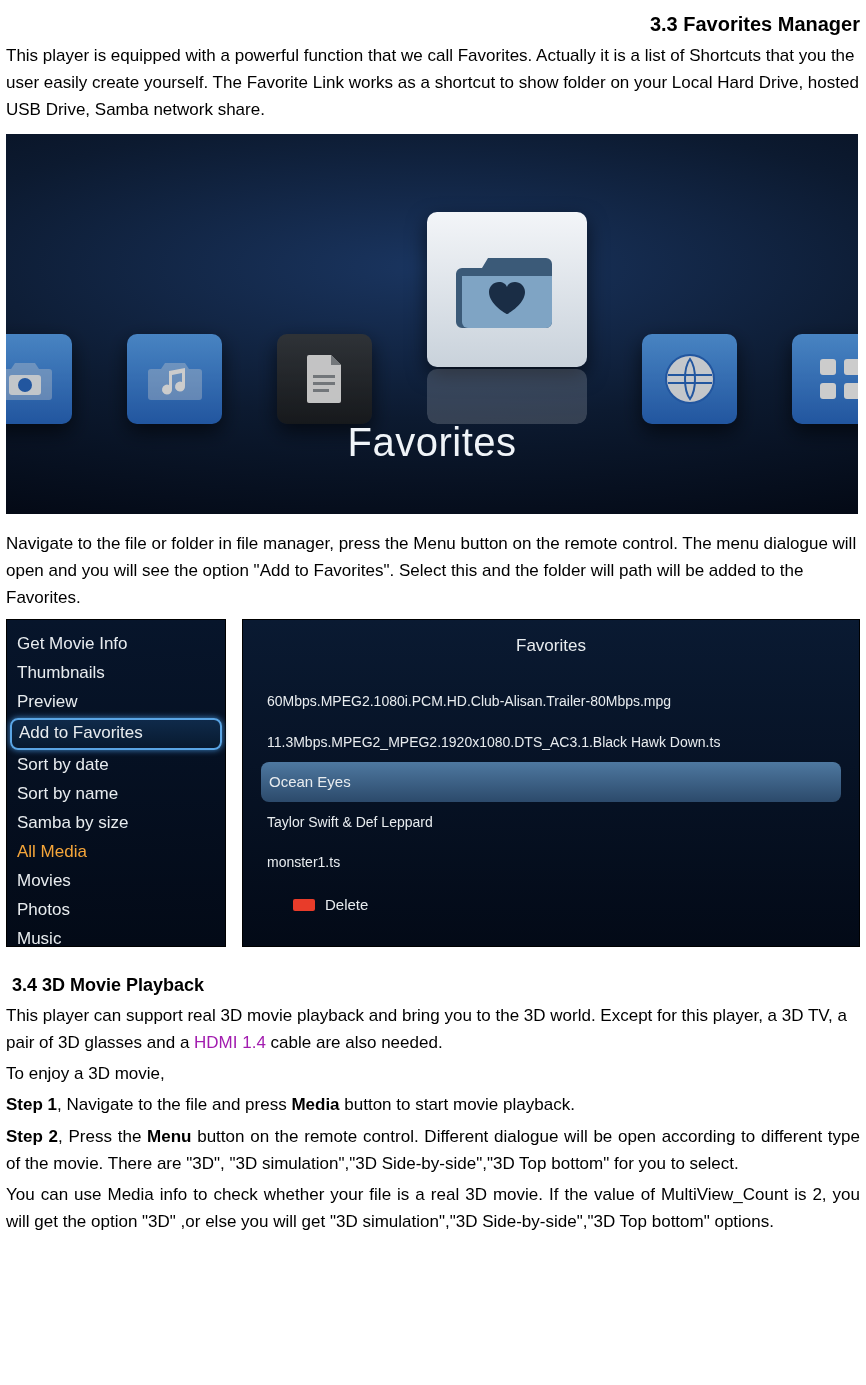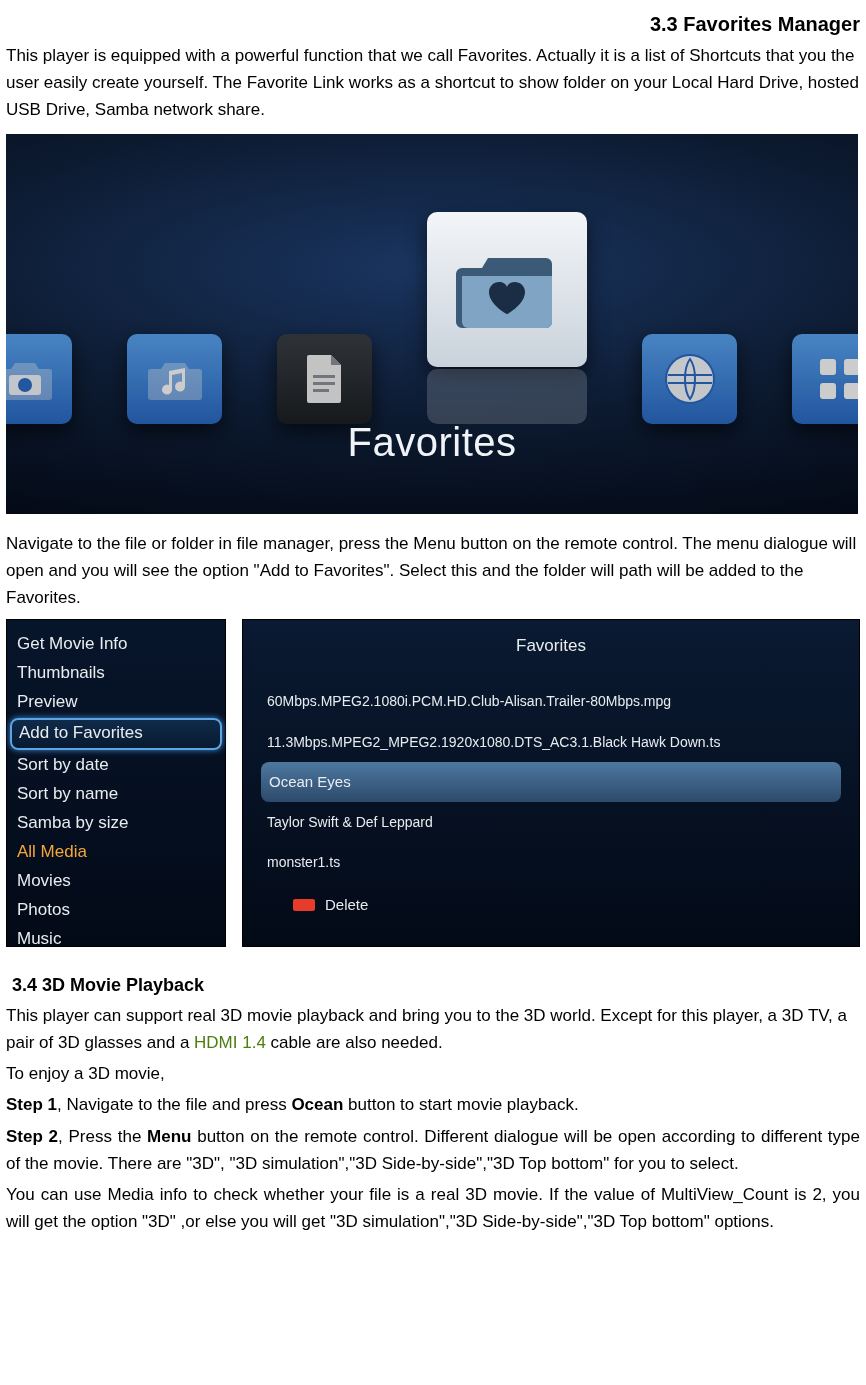--- a/index.html
+++ b/index.html
@@ -20,21 +20,21 @@
   }
   .section-heading-2 {
     font-weight: bold;
     font-size: 18px;
     margin-top: 24px;
     margin-bottom: 2px;
     padding-left: 6px;
   }
   .para { margin-bottom: 4px; text-align: left; }
   .para-justify { text-align: justify; }
-  .red { color: #4d7c0f; }
+  .red { color: #a21caf; }
   .bold { font-weight: bold; }
 
   
   .shot1 {
     width: 852px;
     height: 380px;
     background: radial-gradient(ellipse 120% 80% at 50% 35%, #1a3560 0%, #0c1a30 50%, #020610 100%);
     margin: 10px 0 16px 0;
     position: relative;
     overflow: hidden;
@@ -285,18 +285,18 @@
     </div>
   </div>
 </div>
 
 <div class="section-heading-2">3.4 3D Movie Playback</div>
 <p class="para">
   <span>This player can support real 3D movie playback and bring you to the 3D world. Except for this player, a 3D TV, a pair of 3D glasses and a </span><span class="red">HDMI 1.4</span><span> cable are also needed.</span>
 </p>
 <p class="para">To enjoy a 3D movie,</p>
 <p class="para">
-  <span class="bold">Step 1</span><span>, Navigate to the file and press </span><span class="bold">Ocean</span><span> button to start movie playback.</span>
+  <span class="bold">Step 1</span><span>, Navigate to the file and press </span><span class="bold">Media</span><span> button to start movie playback.</span>
 </p>
 <p class="para para-justify">
   <span class="bold">Step 2</span><span>, Press the </span><span class="bold">Menu</span><span> button on the remote control. Different dialogue will be open according to different type of the movie. There are "3D", "3D simulation","3D Side-by-side","3D Top bottom" for you to select.</span>
 </p>
 <p class="para para-justify">You can use Media info to check whether your file is a real 3D movie. If the value of MultiView_Count is 2, you will get the option "3D" ,or else you will get "3D simulation","3D Side-by-side","3D Top bottom" options.</p>
 
 </body></html>

